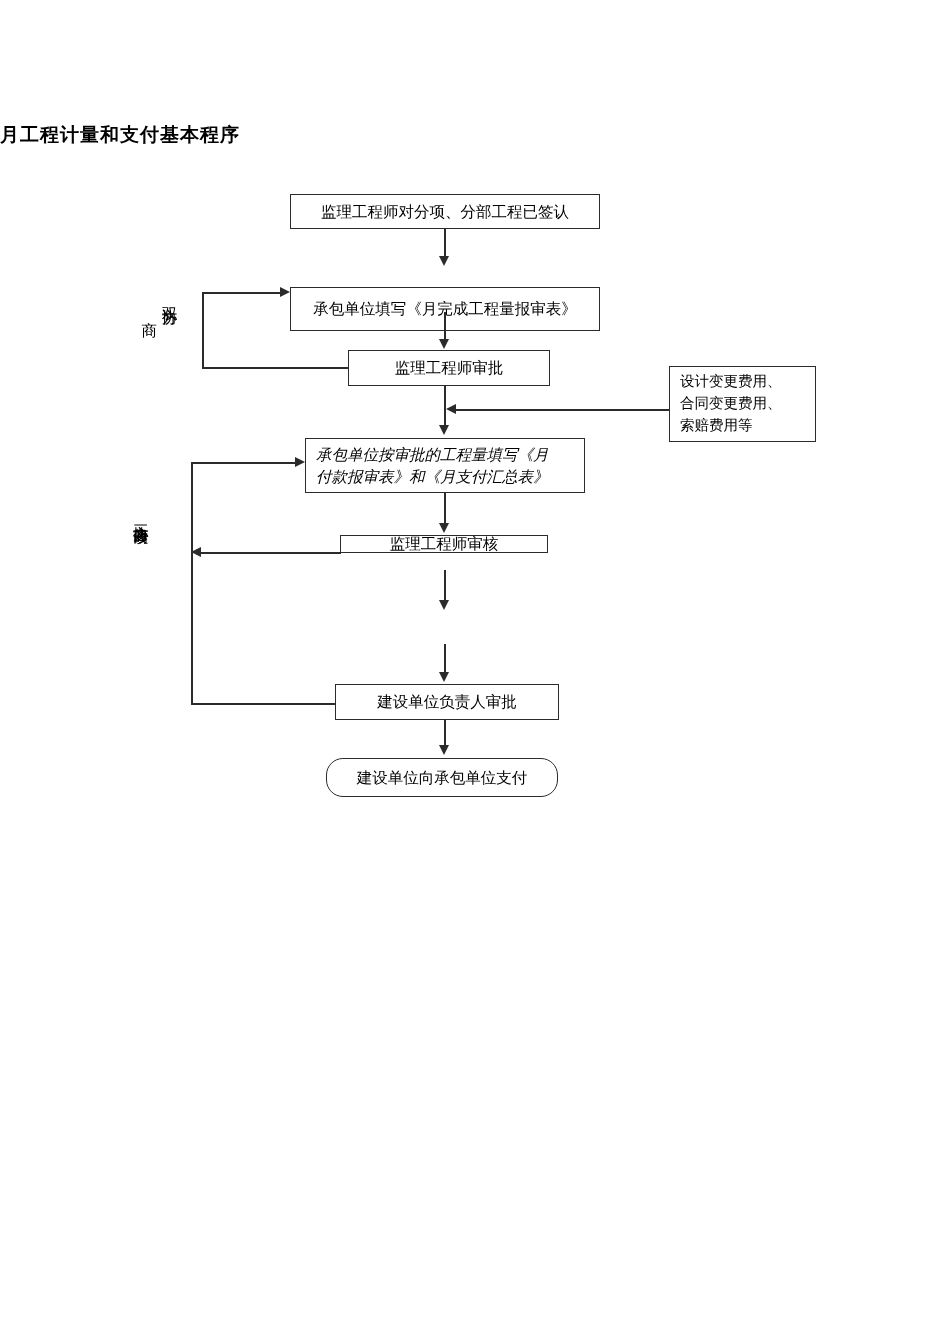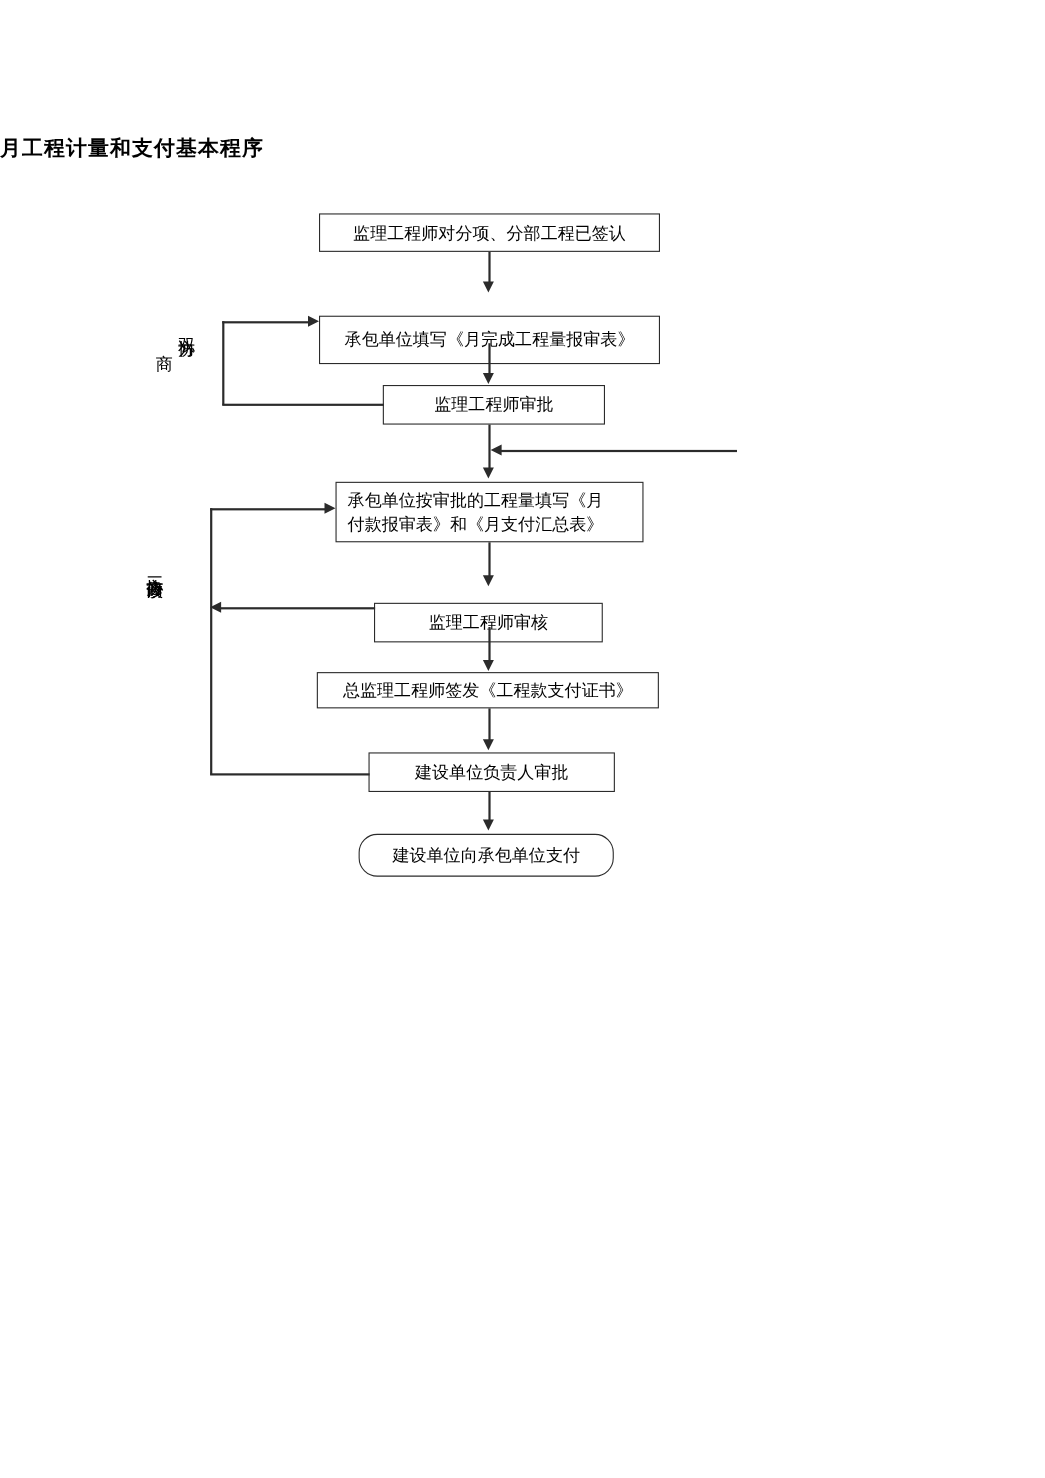--- a/index.html
+++ b/index.html
@@ -122,31 +122,33 @@
 <div id="page">
 
   <div class="doc-title">月工程计量和支付基本程序</div>
 
   <div class="node" style="left:290px; top:194px; width:310px; height:35px;">监理工程师对分项、分部工程已签认</div>
 
   <div class="node" style="left:290px; top:268px; width:310px; height:44px;margin-top:19px;">承包单位填写《月完成工程量报审表》</div>
 
   <div class="node" style="left:348px; top:350px; width:202px; height:36px;">监理工程师审批</div>
 
-  <div class="node left-align" style="left:305px; top:438px; width:280px; height:55px;">承包单位按审批的工程量填写《月
+  <div class="node left-align" style="left:305px; top:438px; width:280px; height:55px;font-style:italic;">承包单位按审批的工程量填写《月
 付款报审表》和《月支付汇总表》</div>
 
-  <div class="node" style="left:340px; top:548px; width:208px; height:36px;">监理工程师审核</div>
+  <div class="node" style="left:340px; top:535px; width:208px; height:18px;">监理工程师审核</div>
 
-  <div class="node" style="left:288px; top:611px; width:311px; height:33px;">总监理工程师签发《工程款支付证书》</div>
 
   <div class="node" style="left:335px; top:684px; width:224px; height:36px;">建设单位负责人审批</div>
 
   <div class="node" style="left:326px; top:758px; width:232px; height:39px;border-radius:17px;">建设单位向承包单位支付</div>
 
+  <div class="node left-align" style="left:669px; top:366px; width:147px; height:76px; font-size:14.5px; line-height:1.5;">设计变更费用、
+合同变更费用、
+索赔费用等</div>
 
   <div class="vlabel-group" style="left:140px; top:295px;">
     <div class="vlabel-col">双方协</div>
     <div class="vlabel-col offset">商</div>
   </div>
 
   <div class="vlabel" style="left:131px; top:512px;">三方协商修改</div>
 
   <div class="ln v" style="left:444px; top:229px; height:28px;"></div>
   <div class="arrow down" style="left:439px; top:256px;"></div>

